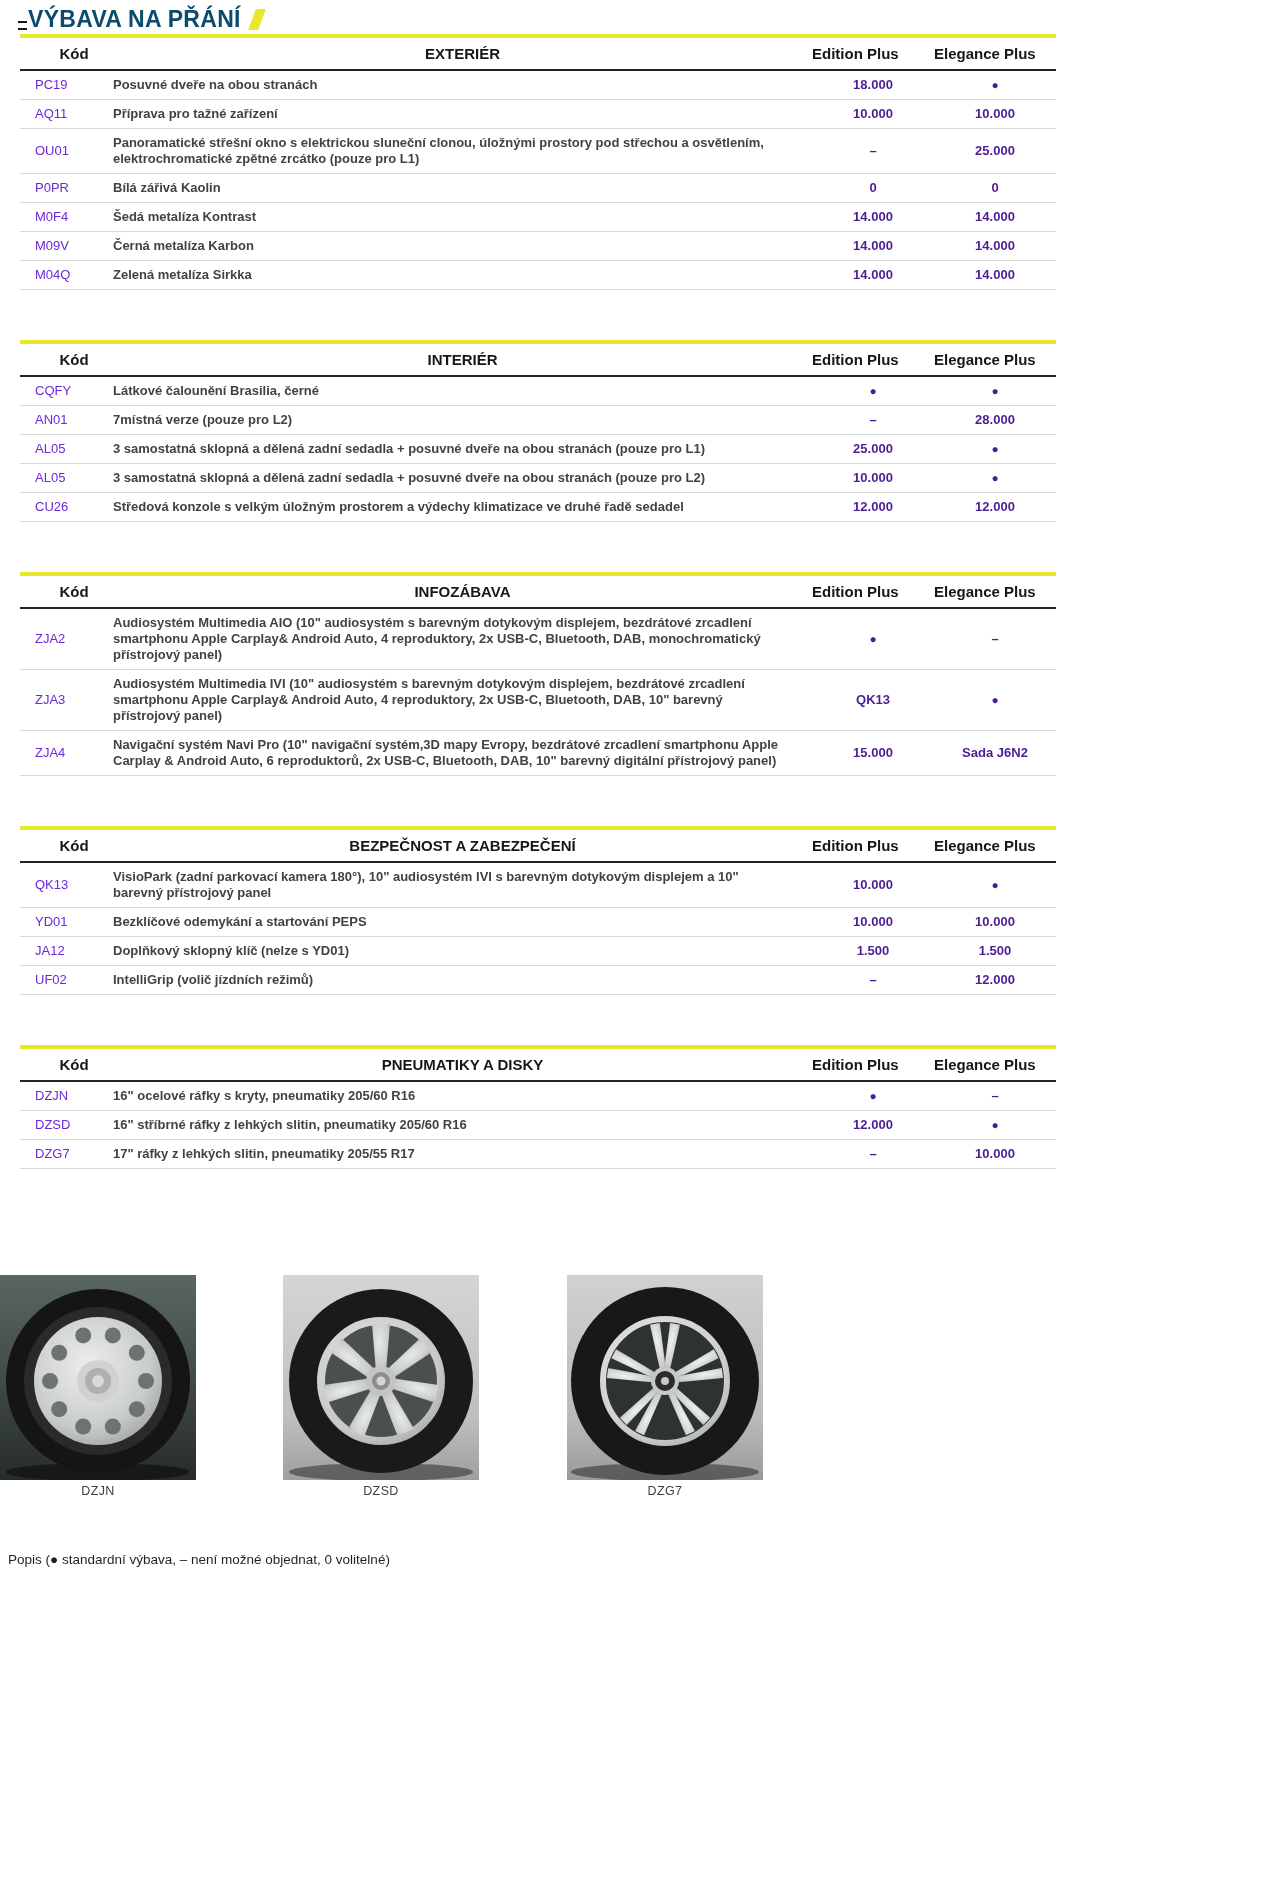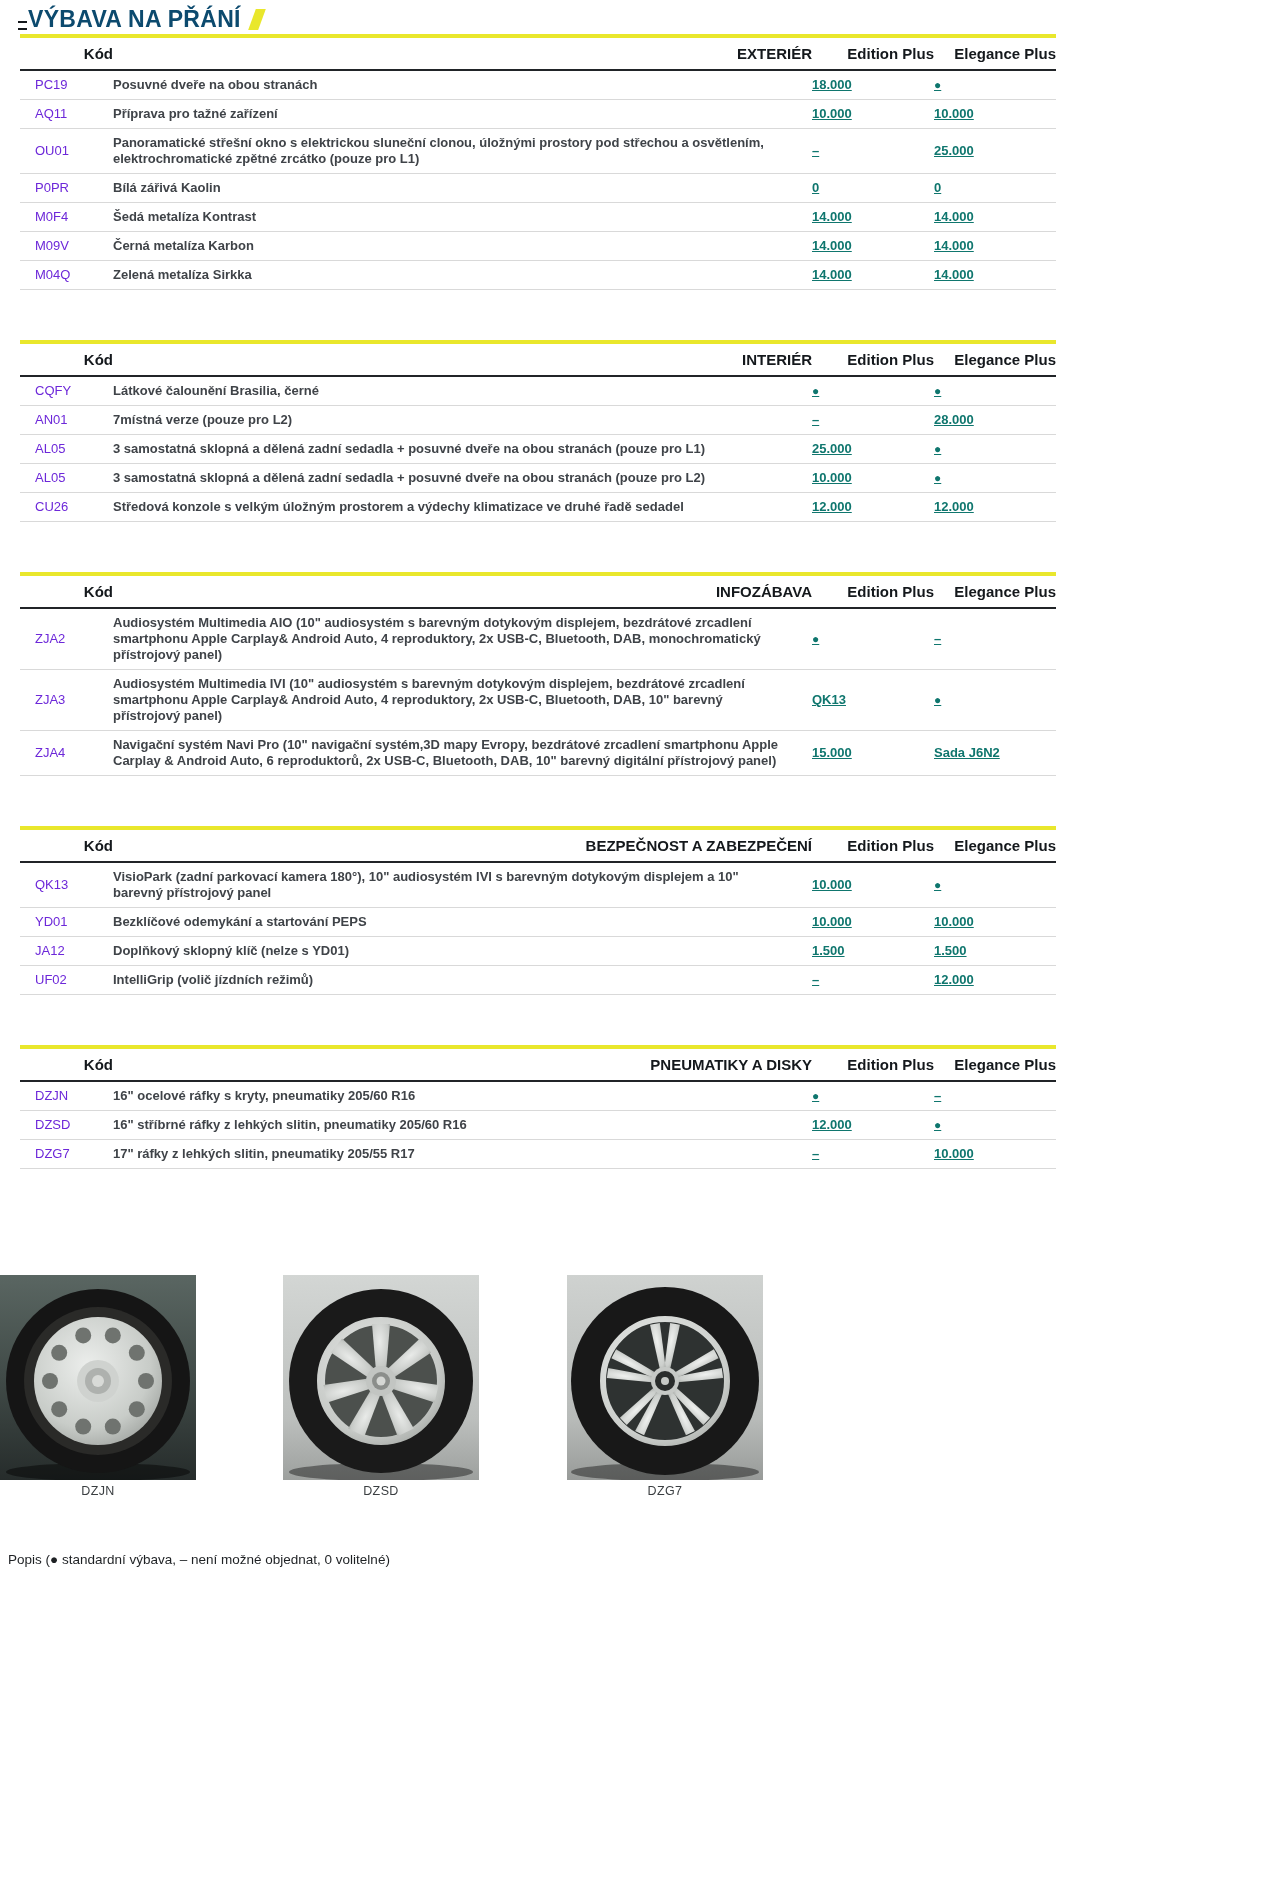--- a/index.html
+++ b/index.html
@@ -25,31 +25,31 @@
   }
 
   
   .opt-table {
     width:1036px; margin:2px 0 50px 20px;
     border-collapse:collapse; table-layout:fixed;
     border-top:4px solid var(--accent);
   }
   .opt-table th {
     border-bottom:2px solid #212428; font-size:15px; font-weight:bold;
-    color:#14181c; padding:7px 0; text-align:right; vertical-align:middle;
+    color:#14181c; padding:7px 0; text-align:center; vertical-align:middle;
   }
   th.th-code { width:93px; padding-left:15px; }
-  th.th-val  { width:122px; text-align:right; }
+  th.th-val  { width:122px; text-align:left; }
   .opt-table td {
     border-bottom:1px solid #d9d9d9; font-size:13px; line-height:16px;
     color:#3f4348; padding:6px 0; vertical-align:middle;
   }
   td.code { padding-left:15px; color:#6d28d9; }
   td.desc { padding-right:24px;font-weight:bold; }
-  td.val  { text-align:left; font-weight:bold; color:#0f766e;text-decoration:underline; }
+  td.val  { text-align:center; font-weight:bold; color:#4c1d95; }
   td.val.dot { font-size:12px; }
 
   
   .wheels { position:absolute; top:1275px; left:0; width:1280px; height:250px; }
   .wheel-fig { position:absolute; top:0; width:196px; height:240px; }
   .wheel-fig svg { display:block; }
   .wheel-label {
     position:absolute; top:209px; left:0; width:196px; text-align:center;
     font-size:12.5px; color:#3a3e41; letter-spacing:.4px;
   }

